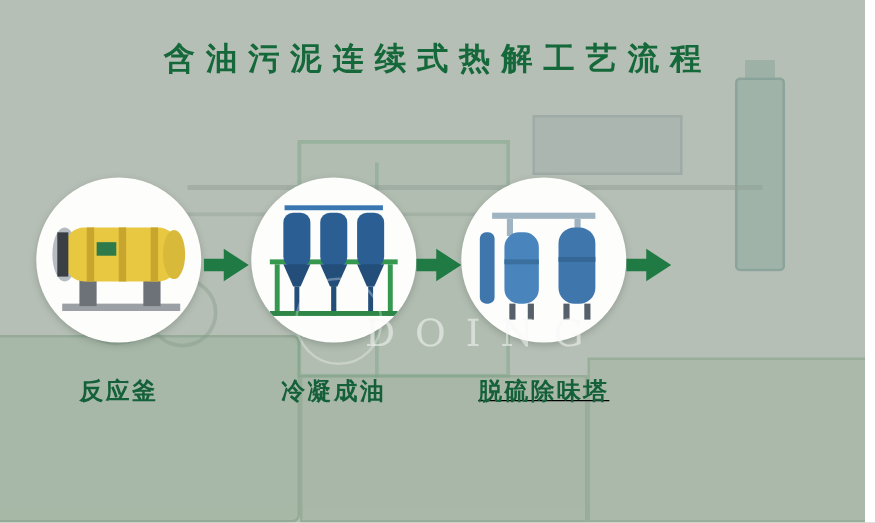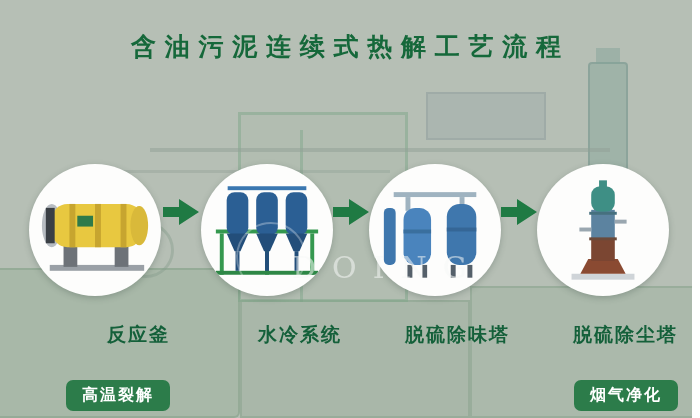--- a/index.html
+++ b/index.html
@@ -34,38 +34,38 @@
   .bg-drum-2     { left:118px; top:222px; width:56px; height:56px; border:3px solid rgba(70,110,85,.40); border-radius:50%; }
 
   
   .title {
     position:absolute; top:30px; left:0; width:100%; z-index:4;
     text-align:center; color:#15683a; font-size:25px; font-weight:bold;
     letter-spacing:.35em; text-indent:.35em;
   }
 
   
-  .step { position:absolute; top:164px; width:150px; text-align:right; z-index:3; }
+  .step { position:absolute; top:142px; width:150px; text-align:center; z-index:3; }
   .circle {
     width:132px; height:132px; margin:0 auto; border-radius:50%;
     background:#fdfdfc; overflow:hidden;
     display:flex; align-items:center; justify-content:center;
     box-shadow:0 2px 6px rgba(40,60,50,.25);
   }
   .step-label {
     margin-top:26px; color:#14603a; font-size:19px; font-weight:bold; letter-spacing:2px;
   }
   .step-badge {
     display:inline-block; margin-top:13px; padding:5px 16px;
     background:#2c7c4a; color:#fff; font-size:16px; font-weight:bold;
     letter-spacing:2px; border-radius:7px;
   }
   .step-1 { left:20px; }
   .step-2 { left:192px; }
-  .step-3 { left:360px; }
+  .step-3 { left:360px;text-decoration:underline; }
   .step-4 { left:528px; }
 
   .arrow { position:absolute; top:197px; width:36px; height:30px; z-index:3; }
   .arrow-1 { left:163px; } .arrow-2 { left:333px; } .arrow-3 { left:501px; }
 
   
   .watermark {
     position:absolute; left:292px; top:250px; z-index:5;
     font-family:"DejaVu Serif","Liberation Serif",serif;
     font-size:30px; letter-spacing:16px; color:rgba(245,248,246,.55);text-align:right;
@@ -108,21 +108,20 @@
         <rect x="34" y="26" width="6" height="44" fill="#c7a52f"></rect>
         <rect x="60" y="26" width="6" height="44" fill="#c7a52f"></rect>
         <rect x="86" y="26" width="6" height="44" fill="#c7a52f"></rect>
         <rect x="42" y="38" width="16" height="11" fill="#2e7a4a"></rect>
         <ellipse cx="105" cy="48" rx="9" ry="20" fill="#d9b93a"></ellipse>
         <rect x="10" y="30" width="9" height="36" fill="#3a3f45"></rect>
       </svg>
     </div>
     <div class="step-label">反应釜</div>
     <br>
-    <div class="step-badge">高温裂解</div>
   </div>
 
   <svg class="arrow arrow-1" viewBox="0 0 36 30">
     <path d="M0 10 h16 v-8 l20 13 l-20 13 v-8 h-16 z" fill="#1f7a43"></path>
   </svg>
 
   <div class="step step-2">
     <div class="circle">
       <svg width="118" height="104" viewBox="0 0 120 105">
         <rect x="20" y="8" width="80" height="4" fill="#3a77b0"></rect>
@@ -138,21 +137,21 @@
 
         <rect x="49" y="14" width="22" height="44" rx="8" fill="#2b5f94"></rect>
         <polygon points="49,56 71,56 63,74 57,74" fill="#234e7a"></polygon>
         <rect x="58" y="74" width="4" height="20" fill="#234e7a"></rect>
 
         <rect x="79" y="14" width="22" height="44" rx="8" fill="#2b5f94"></rect>
         <polygon points="79,56 101,56 93,74 87,74" fill="#234e7a"></polygon>
         <rect x="88" y="74" width="4" height="20" fill="#234e7a"></rect>
       </svg>
     </div>
-    <div class="step-label">水冷系统</div>
+    <div class="step-label">冷凝成油</div>
     <br>
   </div>
 
   <svg class="arrow arrow-2" viewBox="0 0 36 30">
     <path d="M0 10 h16 v-8 l20 13 l-20 13 v-8 h-16 z" fill="#1f7a43"></path>
   </svg>
 
   <div class="step step-3">
     <div class="circle">
       <svg width="118" height="104" viewBox="0 0 120 105">
@@ -171,36 +170,17 @@
       </svg>
     </div>
     <div class="step-label">脱硫除味塔</div>
     <br>
   </div>
 
   <svg class="arrow arrow-3" viewBox="0 0 36 30">
     <path d="M0 10 h16 v-8 l20 13 l-20 13 v-8 h-16 z" fill="#1f7a43"></path>
   </svg>
 
-  <div class="step step-4">
-    <div class="circle">
-      <svg width="118" height="104" viewBox="0 0 120 105">
-        <rect x="28" y="97" width="64" height="6" fill="#cfd4d8"></rect>
-        <polygon points="45,82 75,82 83,97 37,97" fill="#8a4a32"></polygon>
-        <rect x="48" y="60" width="24" height="24" fill="#7b4632"></rect>
-        <rect x="48" y="32" width="24" height="30" fill="#5c83a0"></rect>
-        <rect x="48" y="8" width="24" height="26" rx="9" fill="#3e8f85"></rect>
-        <rect x="46" y="34" width="28" height="3" fill="#46707f"></rect>
-        <rect x="46" y="60" width="28" height="3" fill="#6b4a3a"></rect>
-        <rect x="56" y="2" width="8" height="8" fill="#3e8f85"></rect>
-        <rect x="72" y="42" width="12" height="4" fill="#9aa7b0"></rect>
-        <rect x="36" y="50" width="12" height="4" fill="#9aa7b0"></rect>
-      </svg>
-    </div>
-    <div class="step-label">脱硫除尘塔</div>
-    <br>
-    <div class="step-badge">烟气净化</div>
-  </div>
 
   <div class="watermark-ring"></div>
   <div class="watermark">DOING</div>
 
 </div>
 
 </body></html>

